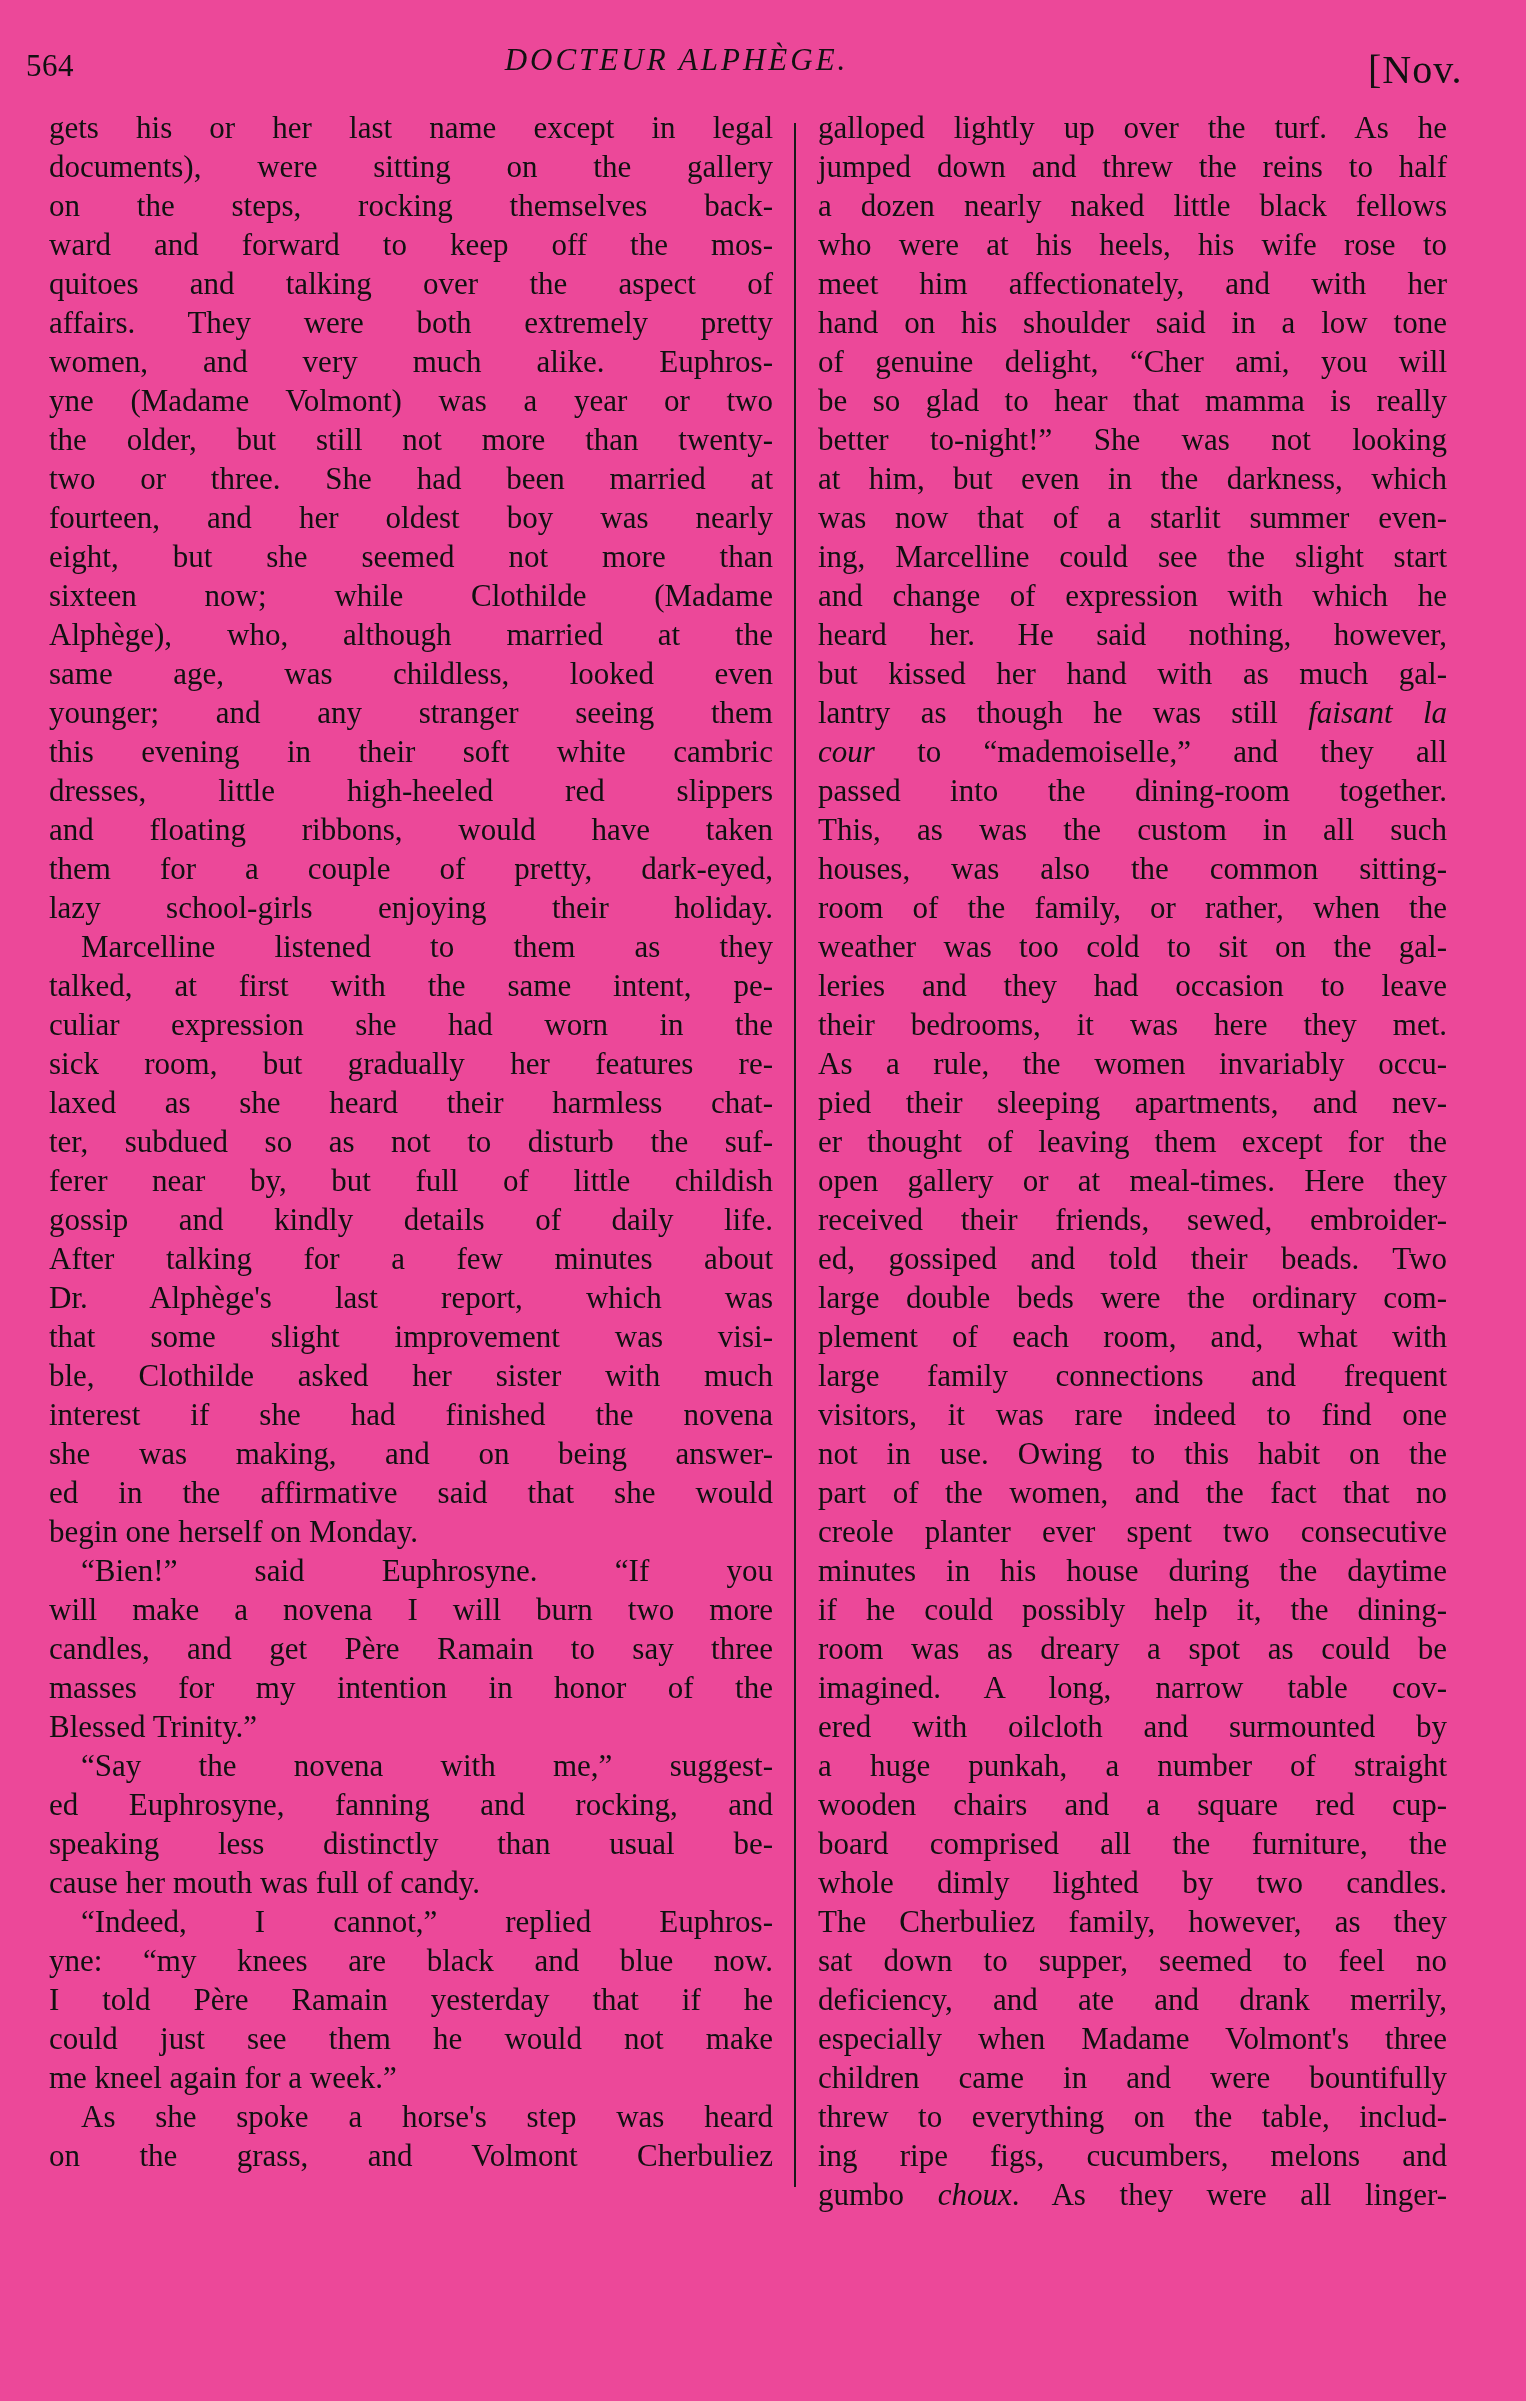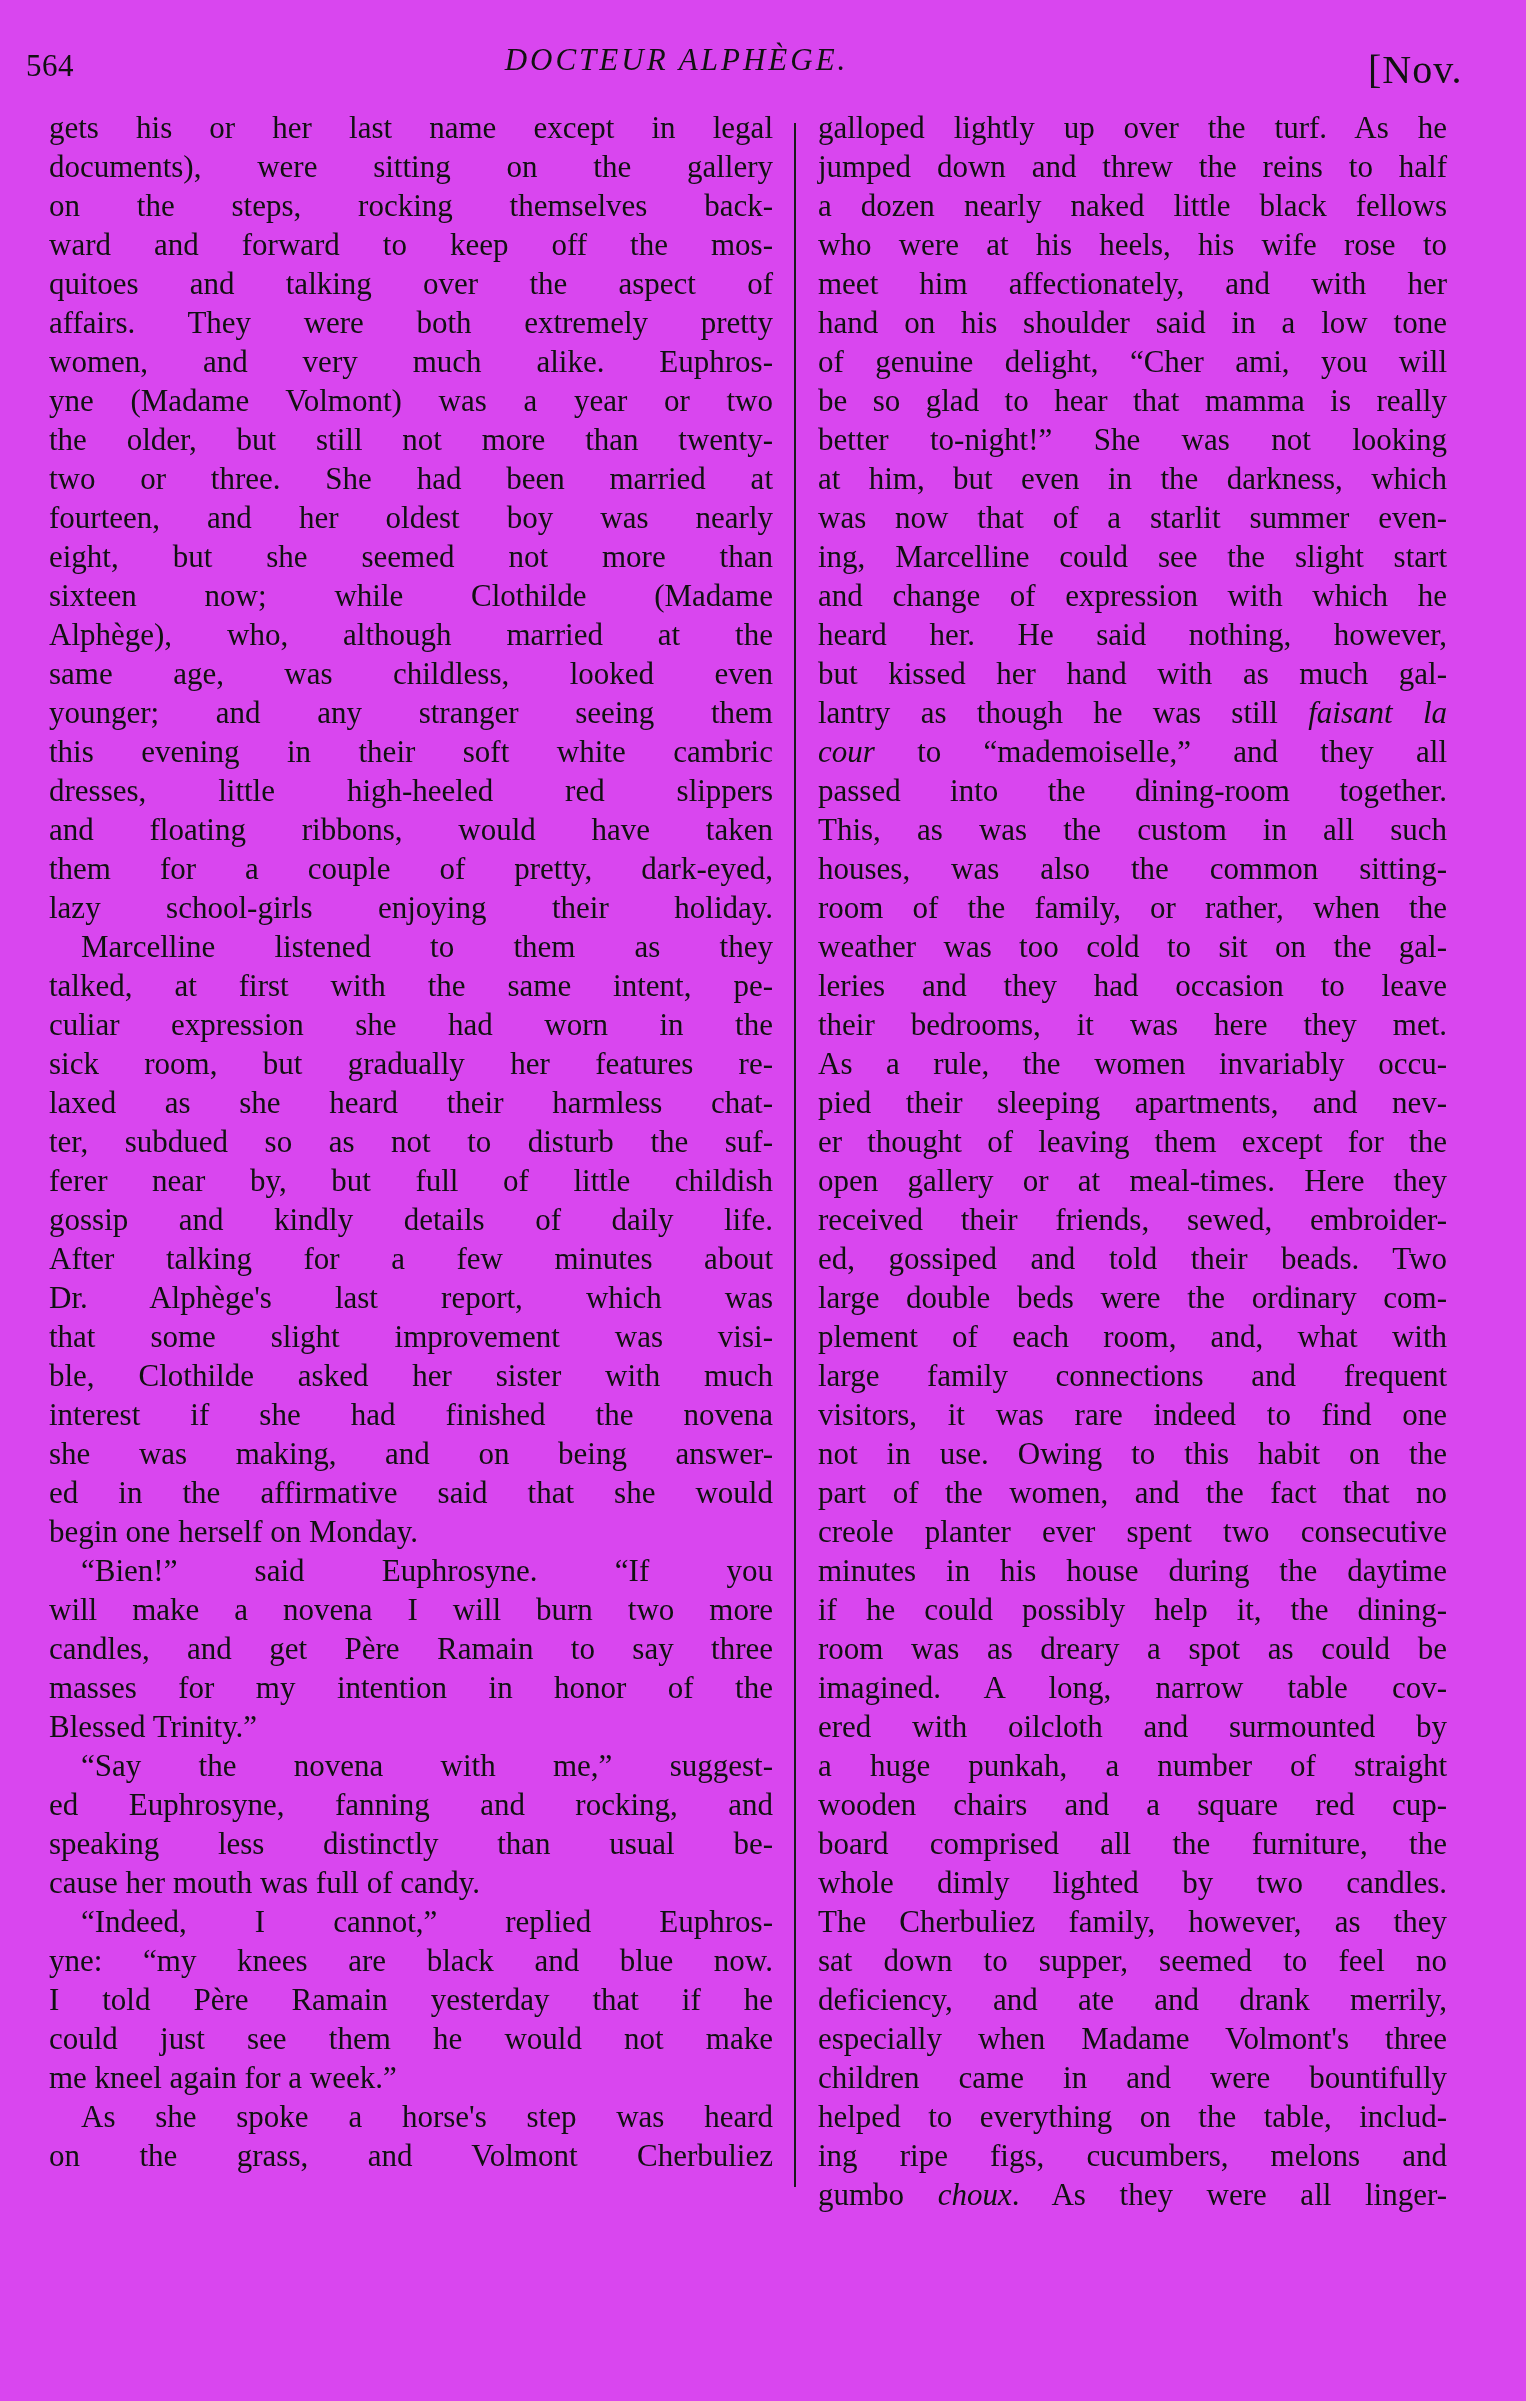--- a/index.html
+++ b/index.html
@@ -13,21 +13,21 @@
     position: relative;
     overflow: hidden;
     font-family: "Liberation Serif", "DejaVu Serif", serif;
     color: #111111;
   }
   .page {
     position: absolute;
     left: 0; top: 0;
     width: 1527px;
     height: 2401px;
-    background: #d946ef;
+    background: #ec4899;
   }
   .running-head {
     position: absolute;
     top: 35px;
     left: 0;
     width: 1527px;
     height: 54px;
   }
   .folio {
     position: absolute;
@@ -216,19 +216,19 @@
       <span class="line"><span>ered with oilcloth and surmounted by</span></span>
       <span class="line"><span>a huge punkah, a number of straight</span></span>
       <span class="line"><span>wooden chairs and a square red cup-</span></span>
       <span class="line"><span>board comprised all the furniture, the</span></span>
       <span class="line"><span>whole dimly lighted by two candles.</span></span>
       <span class="line"><span>The Cherbuliez family, however, as they</span></span>
       <span class="line"><span>sat down to supper, seemed to feel no</span></span>
       <span class="line"><span>deficiency, and ate and drank merrily,</span></span>
       <span class="line"><span>especially when Madame Volmont's three</span></span>
       <span class="line"><span>children came in and were bountifully</span></span>
-      <span class="line"><span>helped to everything on the table, includ-</span></span>
+      <span class="line"><span>threw to everything on the table, includ-</span></span>
       <span class="line"><span>ing ripe figs, cucumbers, melons and</span></span>
       <span class="line"><span>gumbo </span><span class="it">choux</span><span>.  As they were all linger-</span></span>
     </div>
 
 </div>
 
 
 </body></html>

